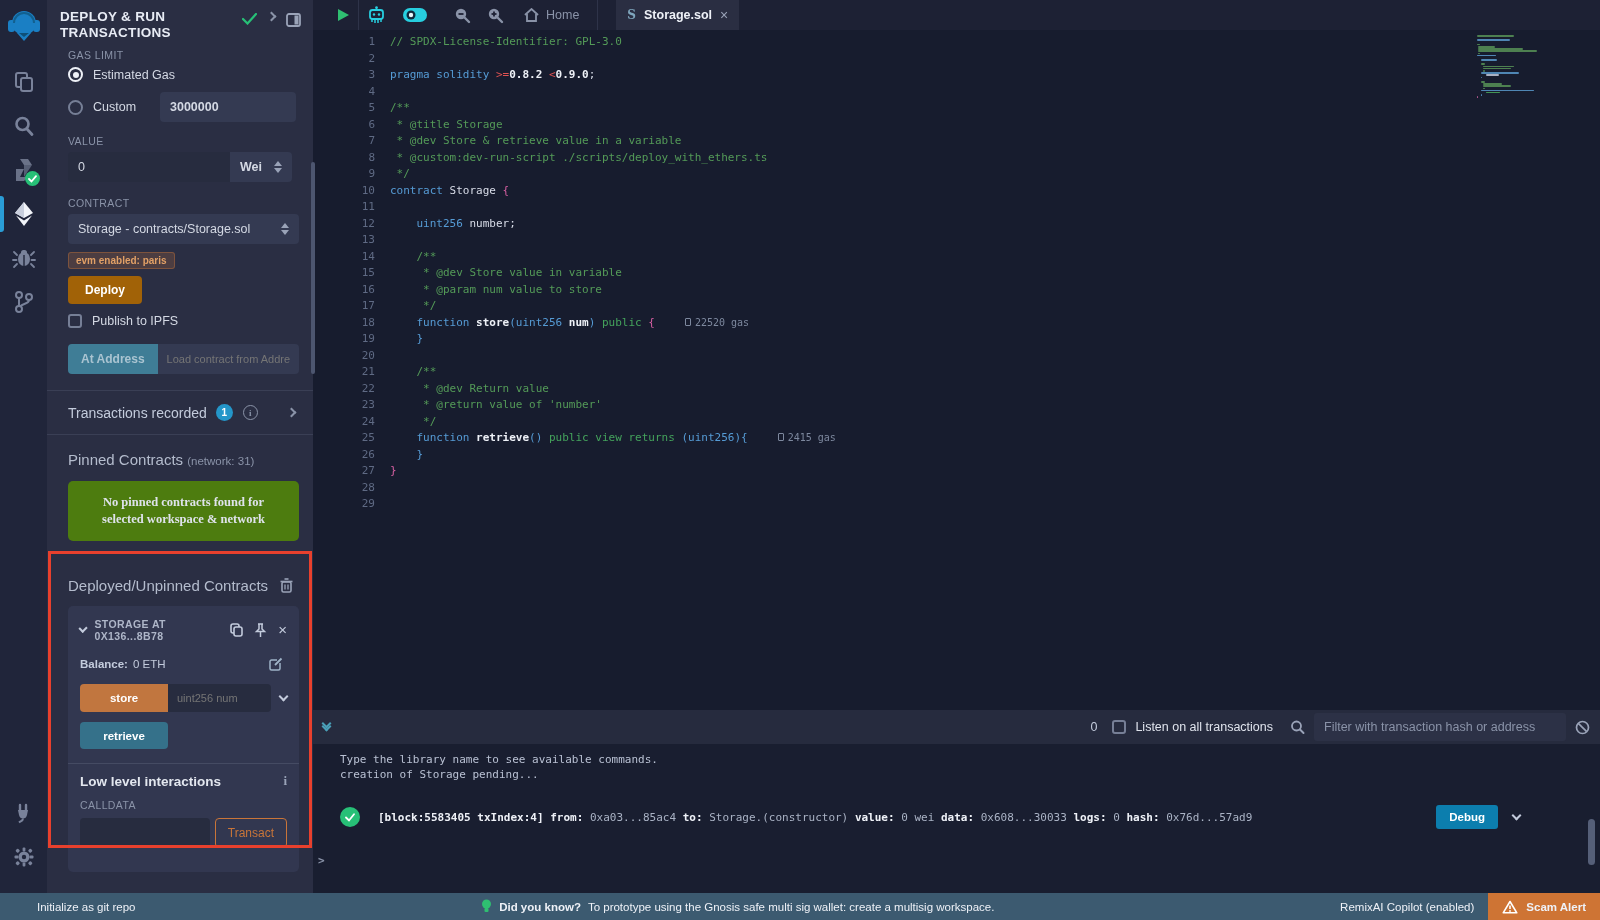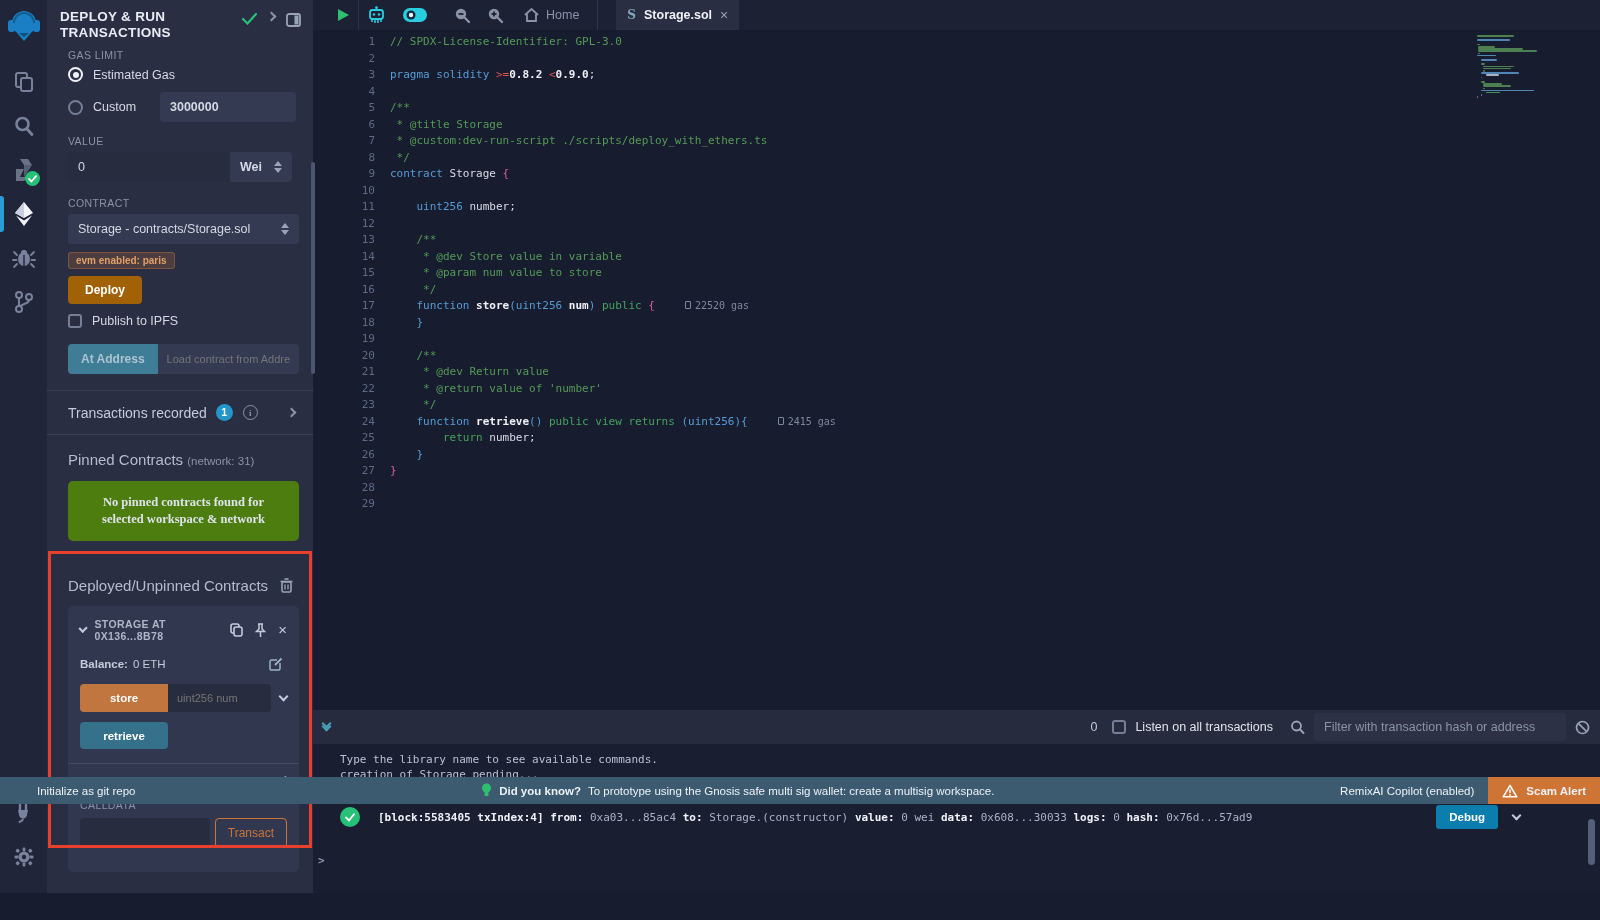--- a/index.html
+++ b/index.html
@@ -1,18 +1,18 @@
 <!DOCTYPE html>
 <html><head>
 <meta charset="utf-8">
 <style>
   * { margin:0; padding:0; box-sizing:border-box; }
   html,body { width:1600px; height:920px; background:#171c2e; overflow:hidden;
     font-family:"Liberation Sans", sans-serif; }
-  .root { position:relative; width:1600px; height:804px; background:#171c2e; }
+  .root { position:relative; width:1600px; height:920px; background:#171c2e; }
 
   
   .iconbar { position:absolute; left:0; top:0; width:47px; height:893px; background:#20253a;
     display:flex; flex-direction:column; align-items:center; z-index:3; }
   .ib-logo { margin:8px 0 16px; }
   .ib-item { position:relative; width:47px; height:44px; display:flex; align-items:center; justify-content:center; cursor:pointer; }
   .ib-item.active::before { content:""; position:absolute; left:0; top:4px; bottom:4px; width:4px; background:#2a9dd6; border-radius:0 3px 3px 0; }
   .ib-bottom { margin-top:auto; margin-bottom:14px; display:flex; flex-direction:column; align-items:center; }
   .badge-check { position:absolute; right:7px; bottom:6px; width:15px; height:15px; border-radius:50%; background:#27c077;
     display:flex; align-items:center; justify-content:center; }
@@ -454,39 +454,39 @@
           <div class="gnum">28</div>
           <div class="gnum">29</div>
         </div>
       <div class="codepane">
           <div class="codeline"><span class="tk-c">// SPDX-License-Identifier: GPL-3.0</span></div>
           <div class="codeline"></div>
           <div class="codeline"><span class="tk-k">pragma solidity </span><span class="tk-r">&gt;=</span><span class="tk-wb">0.8.2 </span><span class="tk-r">&lt;</span><span class="tk-wb">0.9.0</span><span class="tk-w">;</span></div>
           <div class="codeline"></div>
           <div class="codeline"><span class="tk-c">/**</span></div>
           <div class="codeline"><span class="tk-c"> * @title Storage</span></div>
+          <div class="codeline"><span class="tk-c"> * @dev Store &amp; retrieve value in a variable</span></div>
           <div class="codeline"><span class="tk-c"> * @custom:dev-run-script ./scripts/deploy_with_ethers.ts</span></div>
           <div class="codeline"><span class="tk-c"> */</span></div>
           <div class="codeline"><span class="tk-k">contract </span><span class="tk-w">Storage </span><span class="tk-p">{</span></div>
           <div class="codeline"></div>
           <div class="codeline"><span class="tk-w">    </span><span class="tk-k">uint256 </span><span class="tk-w">number;</span></div>
           <div class="codeline"></div>
           <div class="codeline"><span class="tk-w">    </span><span class="tk-c">/**</span></div>
           <div class="codeline"><span class="tk-w">    </span><span class="tk-c"> * @dev Store value in variable</span></div>
           <div class="codeline"><span class="tk-w">    </span><span class="tk-c"> * @param num value to store</span></div>
           <div class="codeline"><span class="tk-w">    </span><span class="tk-c"> */</span></div>
           <div class="codeline"><span class="tk-w">    </span><span class="tk-k">function </span><span class="tk-wb">store</span><span class="tk-k">(</span><span class="tk-k">uint256 </span><span class="tk-wb">num</span><span class="tk-k">) </span><span class="tk-g">public </span><span class="tk-p">{</span><span class="tk-gas"><span class="gasicon"></span>22520 gas</span></div>
           <div class="codeline"><span class="tk-w">    </span><span class="tk-k">}</span></div>
           <div class="codeline"></div>
           <div class="codeline"><span class="tk-w">    </span><span class="tk-c">/**</span></div>
           <div class="codeline"><span class="tk-w">    </span><span class="tk-c"> * @dev Return value</span></div>
           <div class="codeline"><span class="tk-w">    </span><span class="tk-c"> * @return value of 'number'</span></div>
           <div class="codeline"><span class="tk-w">    </span><span class="tk-c"> */</span></div>
           <div class="codeline"><span class="tk-w">    </span><span class="tk-k">function </span><span class="tk-wb">retrieve</span><span class="tk-k">() </span><span class="tk-g">public view returns </span><span class="tk-k">(uint256)</span><span class="tk-k">{</span><span class="tk-gas"><span class="gasicon"></span>2415 gas</span></div>
-          <div class="codeline"><span class="tk-w">        </span><span class="tk-g">return </span><span class="tk-w">number;</span></div>
           <div class="codeline"><span class="tk-w">    </span><span class="tk-k">}</span></div>
           <div class="codeline"><span class="tk-p">}</span></div>
         </div>
       <div class="minimap">
           <div class="mm-line" style="margin-left: 0px; width: 36.75px; background: rgb(77, 128, 80);"></div>
           <div class="mm-line" style="margin-left: 0px; width: 0px; background: transparent;"></div>
           <div class="mm-line" style="margin-left: 0px; width: 32.55px; background: rgb(79, 134, 180);"></div>
           <div class="mm-line" style="margin-left: 0px; width: 0px; background: transparent;"></div>
           <div class="mm-line" style="margin-left: 0px; width: 3.15px; background: rgb(77, 128, 80);"></div>
           <div class="mm-line" style="margin-left: 1.1px; width: 16.8px; background: rgb(77, 128, 80);"></div>

